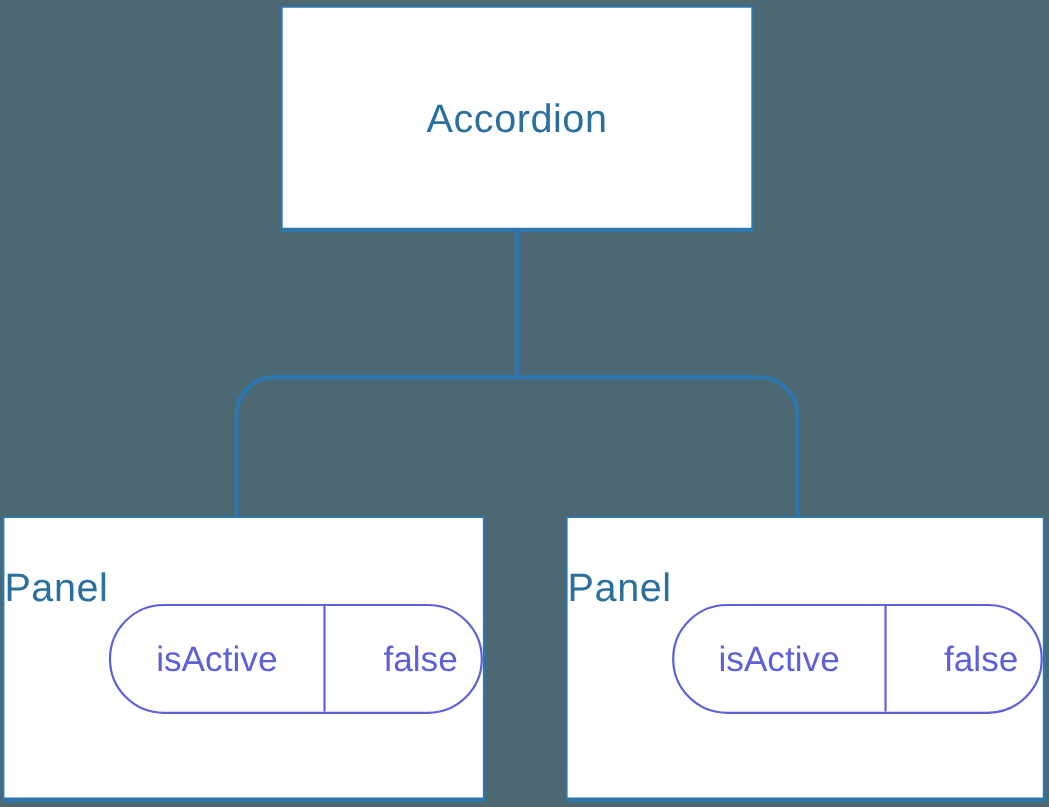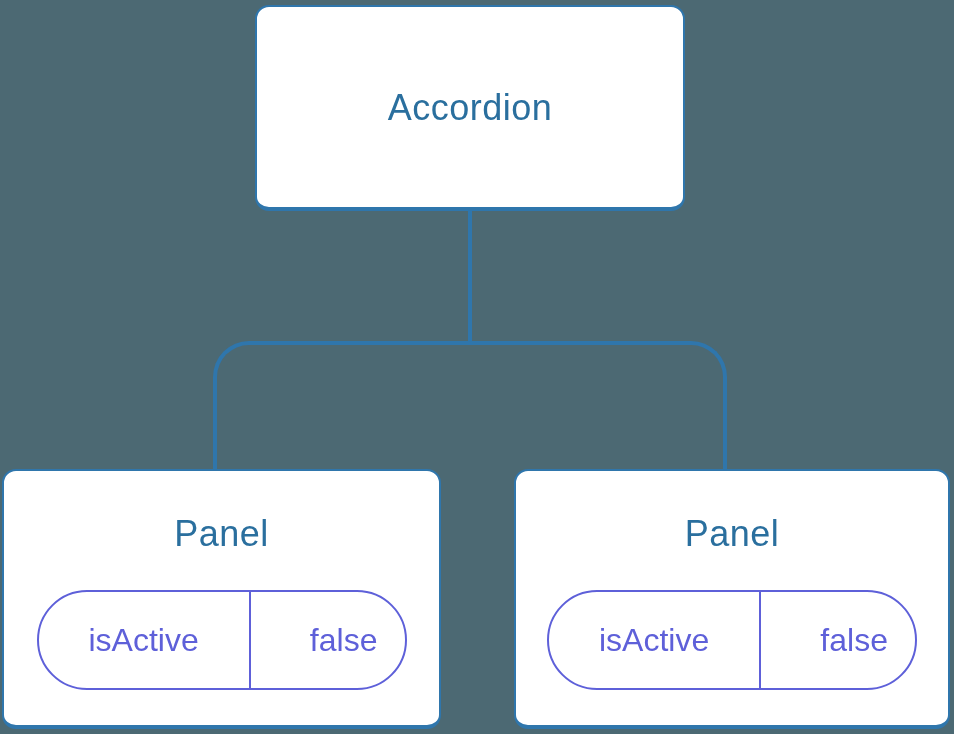--- a/index.html
+++ b/index.html
@@ -16,21 +16,21 @@
     width: 954px;
     height: 734px;
     background: var(--background, #4C6973);
   }
   
   .node {
     position: absolute;
     background: var(--node-fill, #ffffff);
     border: 2px solid var(--node-border, #2F76AC);
     border-bottom-width: 4px;
-    border-radius: 14px;
+    border-radius: 2px;
   }
   .accordion-node {
     left: 255px;
     top: 5px;
     width: 430px;
     height: 206px;
     display: flex;
     align-items: center;
     justify-content: center;
   }
@@ -58,22 +58,20 @@
     height: 128px;
     border: 4px solid var(--connector, #2F76AC);
     border-bottom: none;
     border-radius: 36px 36px 0 0;
   }
   
   .panel-node {
     top: 469px;
     height: 260px;
     display: flex;
-    flex-direction: column;
-    align-items: center;
     padding-top: 42px;
   }
   .panel-left  { left: 2px;   width: 439px; }
   .panel-right { left: 514px; width: 436px; }
   
   .pill {
     margin-top: 36px;
     width: 370px;
     height: 100px;
     border: 2px solid var(--state-pill, #5E60D9);

